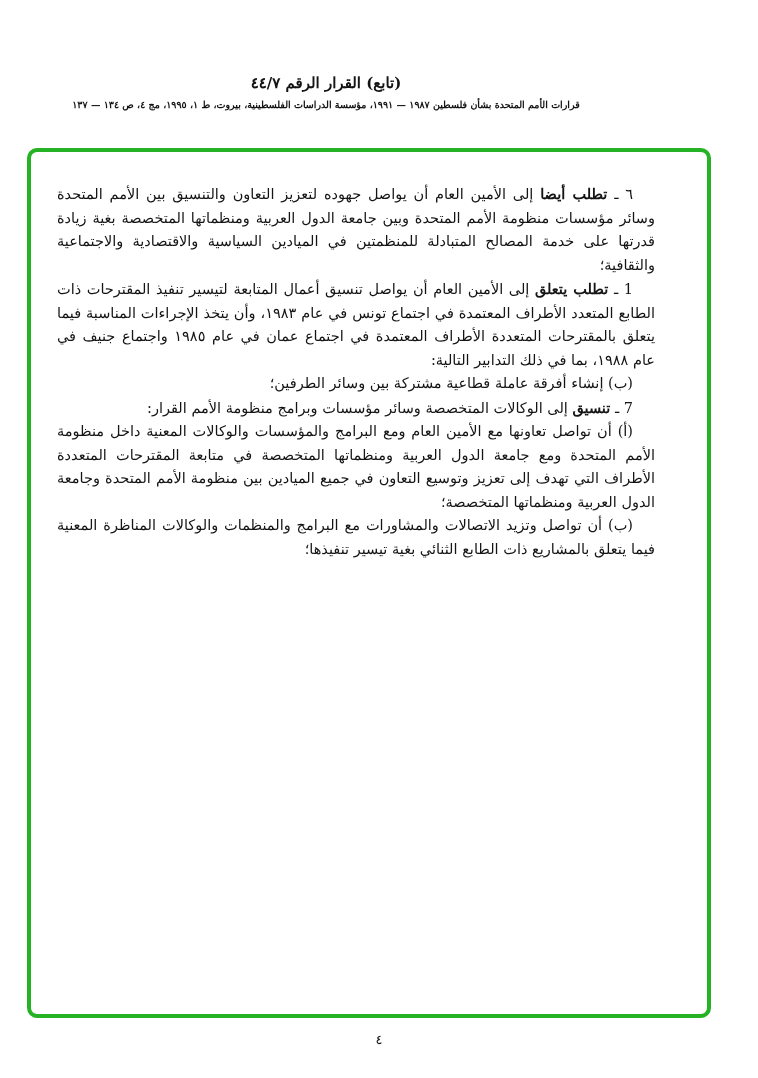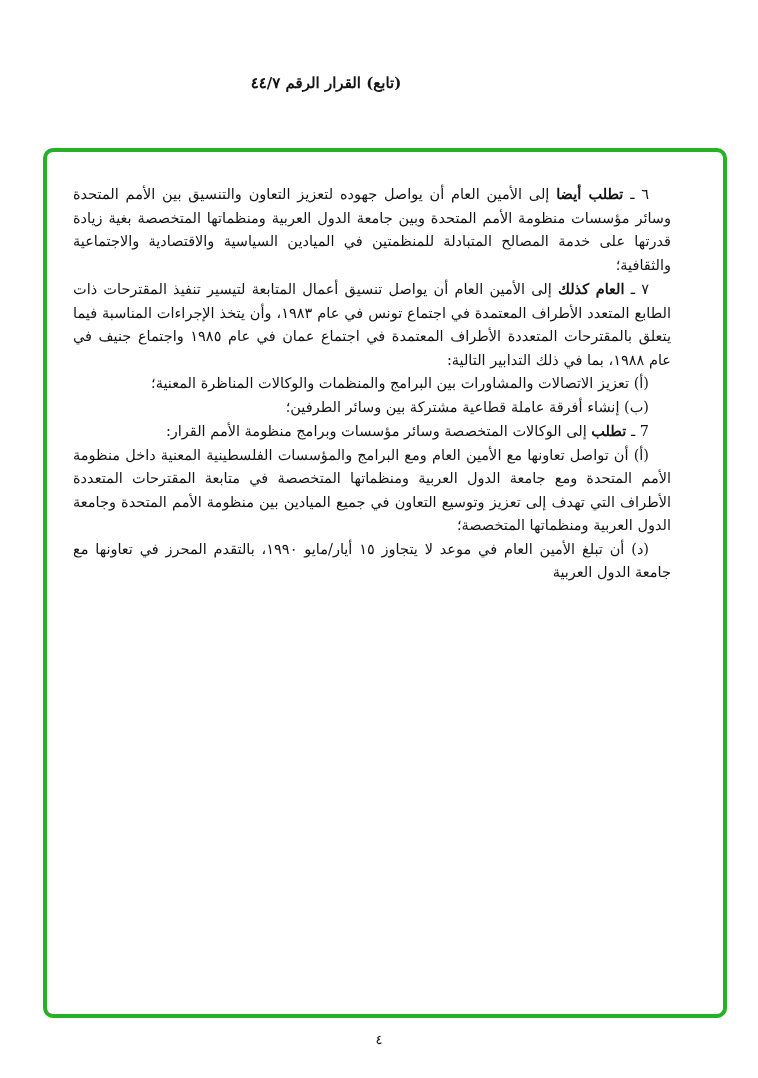--- a/index.html
+++ b/index.html
@@ -27,21 +27,21 @@
   }
   .subtitle {
     margin-top: 7px;
     font-size: 9.5px;
     font-weight: bold;
     letter-spacing: 0.2px;
   }
 
   .frame {
     position: absolute;
-    left: 43px;
+    left: 27px;
     top: 148px;
     width: 684px;
     height: 870px;
     box-sizing: border-box;
     border: 4px solid #25b325;
     border-radius: 10px;
     background: #ffffff;
     padding: 30px 52px 0 26px;
   }
 
@@ -65,61 +65,58 @@
     width: 758px;
     text-align: center;
     font-size: 13px;
   }
 </style>
 </head>
 <body>
 
 <div class="header">
   <div class="title">(تابع) القرار الرقم ٤٤/٧</div>
+  <div class="subtitle">قرارات الأمم المتحدة بشأن فلسطين ١٩٨٧ — ١٩٩١، مؤسسة الدراسات الفلسطينية، بيروت، ط ١، ١٩٩٥، مج ٤، ص ١٣٤ — ١٣٧</div>
 </div>
 
 <div class="frame" style="border-color: rgb(37, 179, 37);">
   <div class="text-block">
 
     <p class="para">
       <span class="num">٦ ـ</span>
       <span class="lead">تطلب أيضا</span>
       <span class="body">إلى الأمين العام أن يواصل جهوده لتعزيز التعاون والتنسيق بين الأمم المتحدة وسائر مؤسسات منظومة الأمم المتحدة وبين جامعة الدول العربية ومنظماتها المتخصصة بغية زيادة قدرتها على خدمة المصالح المتبادلة للمنظمتين في الميادين السياسية والاقتصادية والاجتماعية والثقافية؛</span>
     </p>
 
     <p class="para">
-      <span class="num">٧ ـ</span>
-      <span class="lead">العام كذلك</span>
+      <span class="num">1 ـ</span>
+      <span class="lead">تطلب يتعلق</span>
       <span class="body">إلى الأمين العام أن يواصل تنسيق أعمال المتابعة لتيسير تنفيذ المقترحات ذات الطابع المتعدد الأطراف المعتمدة في اجتماع تونس في عام ١٩٨٣، وأن يتخذ الإجراءات المناسبة فيما يتعلق بالمقترحات المتعددة الأطراف المعتمدة في اجتماع عمان في عام ١٩٨٥ واجتماع جنيف في عام ١٩٨٨، بما في ذلك التدابير التالية:</span>
     </p>
 
-    <p class="para">
-      <span class="num">(أ)</span>
-      <span class="body">تعزيز الاتصالات والمشاورات بين البرامج والمنظمات والوكالات المناظرة المعنية؛</span>
-    </p>
 
     <p class="para">
       <span class="num">(ب)</span>
       <span class="body">إنشاء أفرقة عاملة قطاعية مشتركة بين وسائر الطرفين؛</span>
     </p>
 
     <p class="para">
       <span class="num">7 ـ</span>
-      <span class="lead">تطلب</span>
+      <span class="lead">تنسيق</span>
       <span class="body">إلى الوكالات المتخصصة وسائر مؤسسات وبرامج منظومة الأمم القرار:</span>
     </p>
 
     <p class="para">
       <span class="num">(أ)</span>
-      <span class="body">أن تواصل تعاونها مع الأمين العام ومع البرامج والمؤسسات الفلسطينية المعنية داخل منظومة الأمم المتحدة ومع جامعة الدول العربية ومنظماتها المتخصصة في متابعة المقترحات المتعددة الأطراف التي تهدف إلى تعزيز وتوسيع التعاون في جميع الميادين بين منظومة الأمم المتحدة وجامعة الدول العربية ومنظماتها المتخصصة؛</span>
+      <span class="body">أن تواصل تعاونها مع الأمين العام ومع البرامج والمؤسسات والوكالات المعنية داخل منظومة الأمم المتحدة ومع جامعة الدول العربية ومنظماتها المتخصصة في متابعة المقترحات المتعددة الأطراف التي تهدف إلى تعزيز وتوسيع التعاون في جميع الميادين بين منظومة الأمم المتحدة وجامعة الدول العربية ومنظماتها المتخصصة؛</span>
+    </p>
+
+    <p class="para">
+      <span class="num">(ب)</span>
+      <span class="body">أن تواصل وتزيد الاتصالات والمشاورات مع البرامج والمنظمات والوكالات المناظرة المعنية فيما يتعلق بالمشاريع ذات الطابع الثنائي بغية تيسير تنفيذها؛</span>
     </p>
 
 
-
-    <p class="para">
-      <span class="num">(د)</span>
-      <span class="body">أن تبلغ الأمين العام في موعد لا يتجاوز ١٥ أيار/مايو ١٩٩٠، بالتقدم المحرز في تعاونها مع جامعة الدول العربية</span>
-    </p>
 
   </div>
 </div>
 
 <div class="page-number">٤</div>
 
 </body></html>

